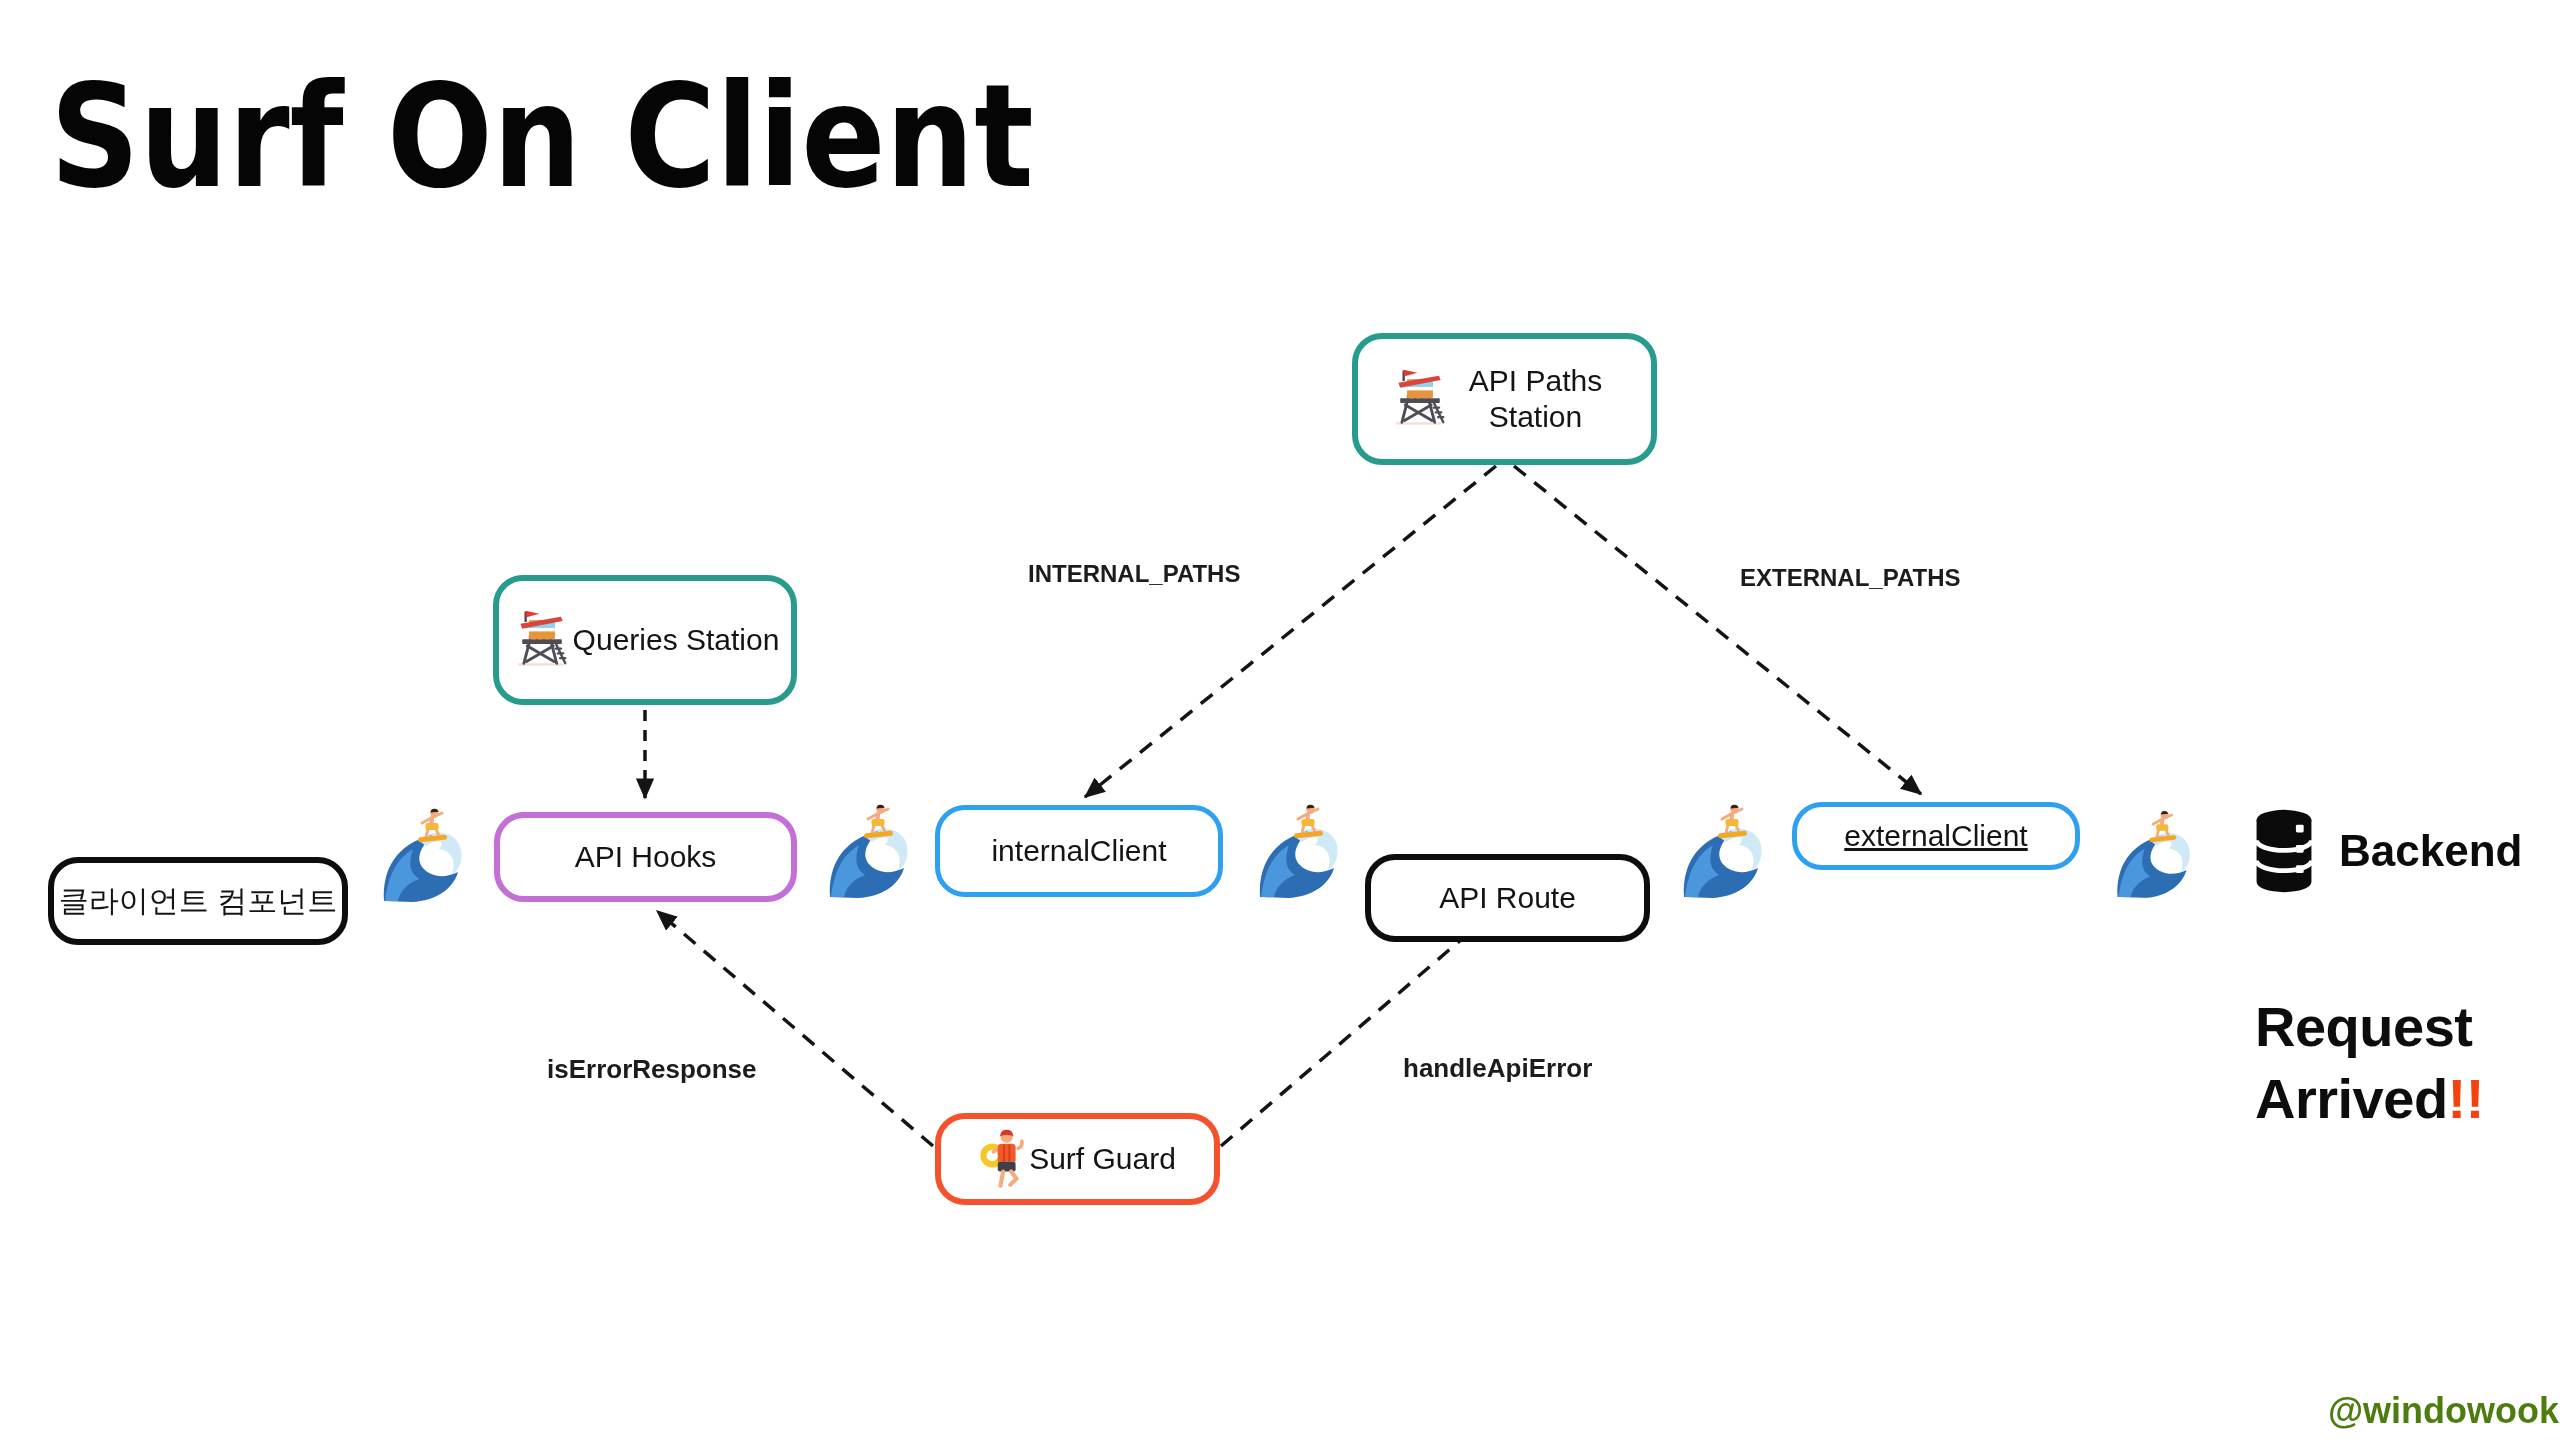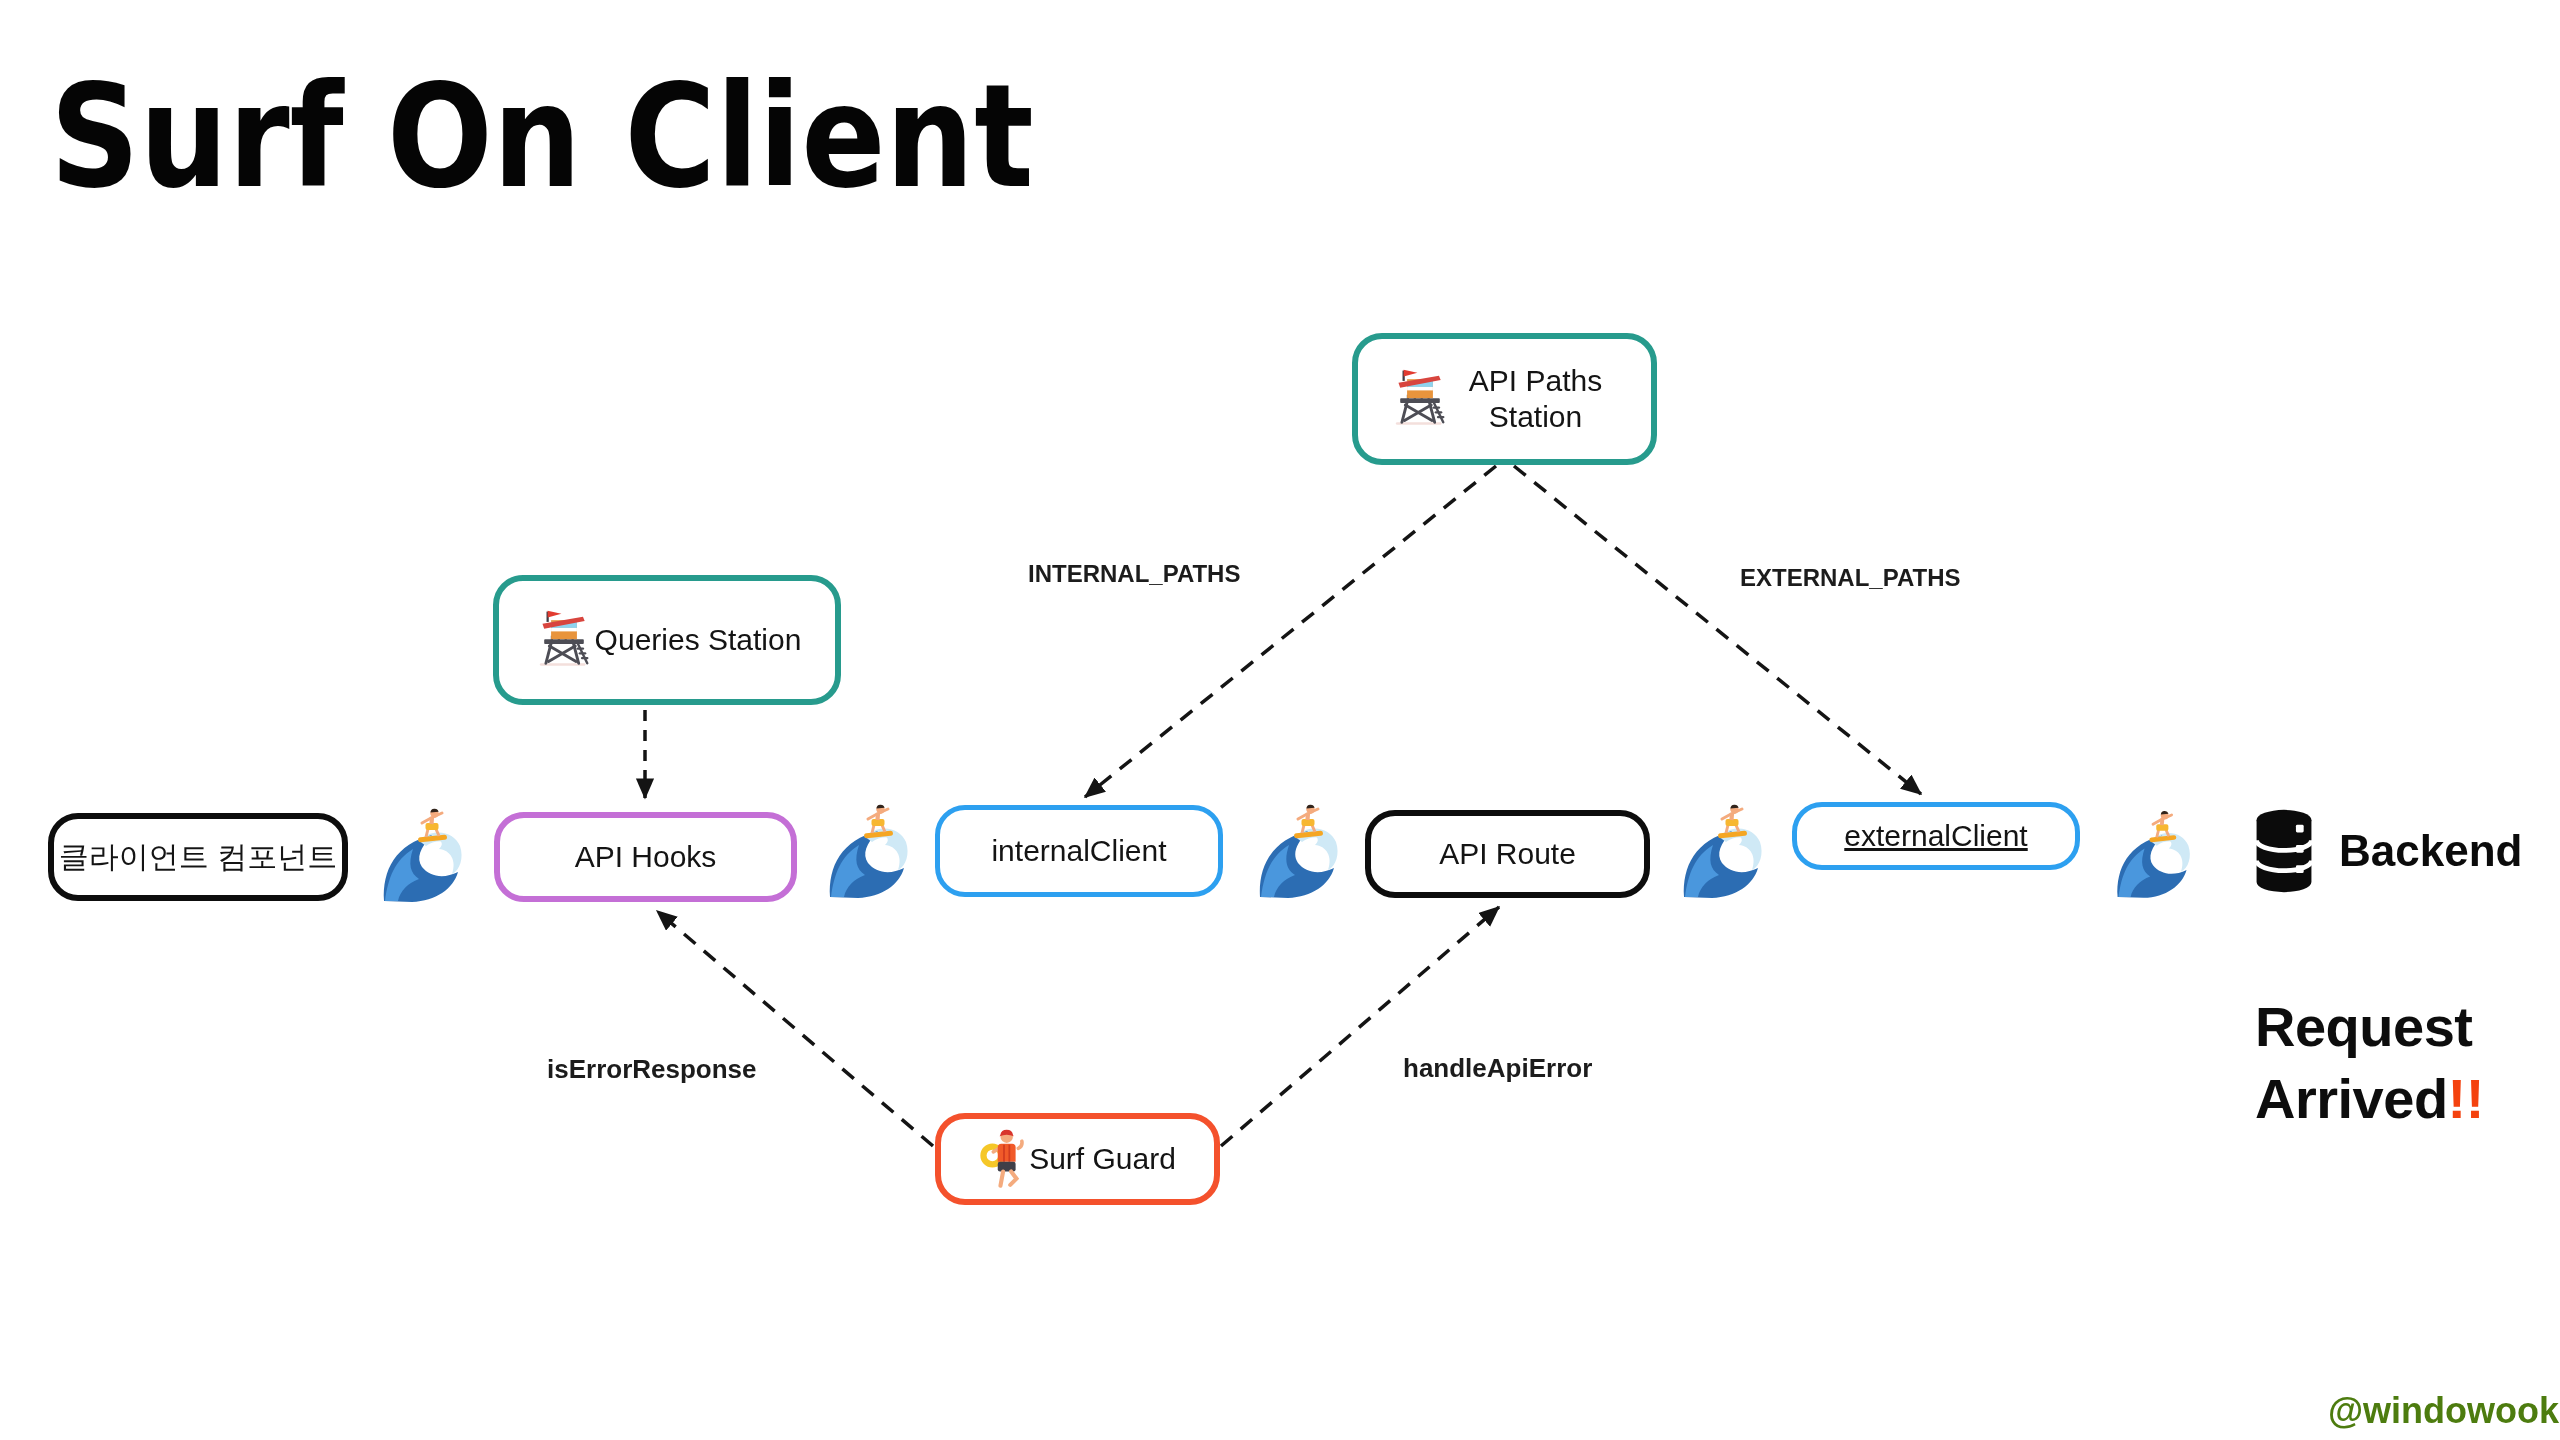--- a/index.html
+++ b/index.html
@@ -9,26 +9,26 @@
   .page-title{position:absolute;left:50px;top:65px;font-family:"DejaVu Sans",sans-serif;
               font-weight:700;font-size:143px;line-height:1;white-space:nowrap;
               transform:scaleX(0.87);transform-origin:0 50%;color:#050505;}
 
   .node{position:absolute;display:flex;align-items:center;justify-content:center;
         background:#fff;border-radius:30px;box-sizing:border-box;
         font-size:30px;color:#141414;text-align:center;}
   .node .lbl{line-height:1.2;}
 
   .station{border:6px solid #279b8d;}
-  .black-box{border:6px solid #0d0d0d;}
+  .black-box{border:6px solid #0d0d0d;margin-top:44px;}
   .purple-box{border:6px solid #c46fd6;}
   .blue-box{border:5px solid #2da0f0;}
   .orange-box{border:6px solid #f4512c;}
 
-  #queries-station{left:493px;top:575px;width:348px;height:130px;}
+  #queries-station{left:493px;top:575px;width:304px;height:130px;}
   #api-paths-station{left:1352px;top:333px;width:305px;height:132px;}
   #api-paths-station .lbl{max-width:170px;}
   #client-component{left:48px;top:813px;width:300px;height:88px;}
   #api-hooks{left:494px;top:812px;width:303px;height:90px;}
   #internal-client{left:935px;top:805px;width:288px;height:92px;}
   #api-route{left:1365px;top:810px;width:285px;height:88px;}
   #external-client{left:1792px;top:802px;width:288px;height:68px;text-decoration:underline;}
   #surf-guard{left:935px;top:1113px;width:285px;height:92px;}
 
   .wave-icon{position:absolute;width:88px;height:96px;}

